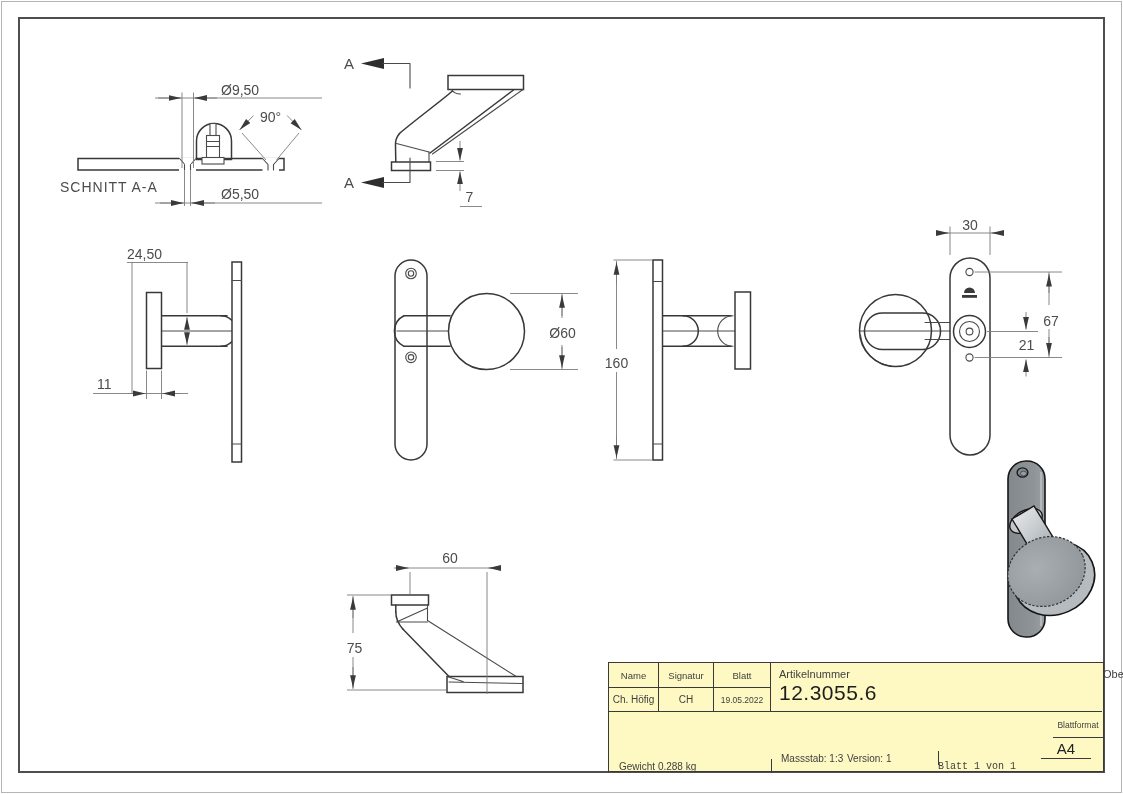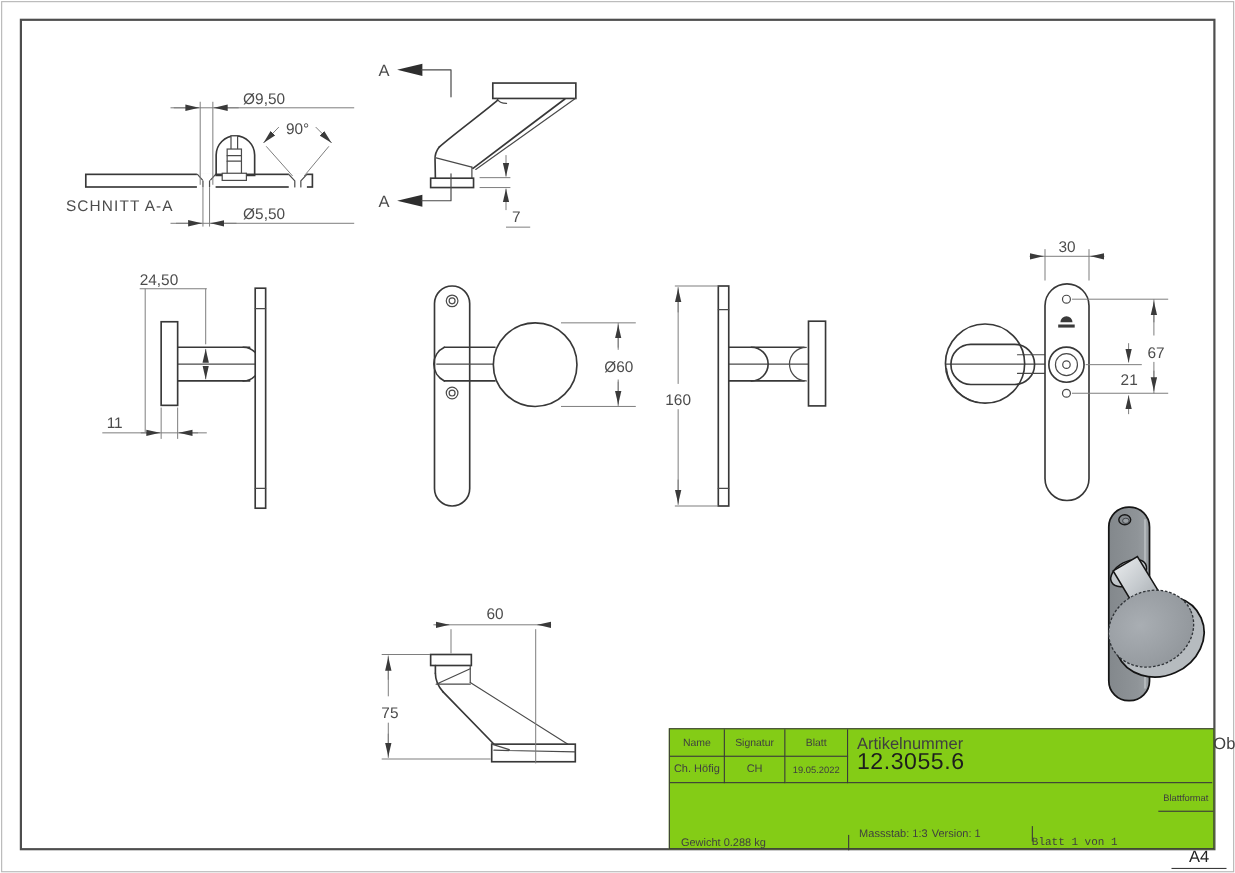--- a/index.html
+++ b/index.html
@@ -10,29 +10,29 @@
   .obj{stroke:#383838;stroke-width:1.5;fill:none;stroke-linecap:round;}
   .obj2{stroke:#4a4a4a;stroke-width:1.1;fill:none;stroke-linecap:round;}
   .thin{stroke:#7c7c7c;stroke-width:0.9;fill:none;}
   .wfill{fill:#ffffff;}
   text{fill:#4c4c4c;}
   .t14{font-size:14px;}
   .t15{font-size:15px;}
   .lblTxt{font-size:14px;letter-spacing:1px;}
   
   .tb{position:absolute;left:608px;top:662px;width:496px;height:110px;
-      box-sizing:border-box;border:1.5px solid #3a3a3a;background:#84cc16;z-index:2;
+      box-sizing:border-box;border:1.5px solid #3a3a3a;background:#fef9c3;z-index:2;
       color:#3f3f3f;font-size:10px;}
   .tb .cell{position:absolute;box-sizing:border-box;border-color:#3a3a3a;border-style:solid;border-width:0;}
   .bR{border-right-width:1px !important;}
   .bB{border-bottom-width:1px !important;}
   .cen{display:flex;align-items:center;justify-content:center;}
   .hdr{font-size:9.5px;}
   .big{font-size:21px;font-weight:500;color:#1d1d1d;letter-spacing:0.5px;}
-  .sm{font-size:15px;}
+  .sm{font-size:11px;}
 </style>
 </head>
 <body>
 
 <div class="sheet">
 <svg width="1123" height="794" viewBox="0 0 1123 794">
   <defs>
     <pattern id="hatch" patternUnits="userSpaceOnUse" width="6.5" height="6.5" patternTransform="rotate(45)">
       <line x1="0" y1="0" x2="0" y2="6.5" stroke="#5f5f5f" stroke-width="0.8"></line>
     </pattern>
@@ -253,21 +253,21 @@
   <div class="cell cen bR bB" style="left:105px;top:25px;width:57px;height:24px;font-size:8.5px;">19.05.2022</div>
 
   <div class="cell bB" style="left:162px;top:0;width:331px;height:49px;">
     <div class="sm" style="position:absolute;left:8px;top:5px;">Artikelnummer</div>
     <div class="big" style="position:absolute;left:8px;top:18px;">12.3055.6</div>
     <div class="sm" style="position:absolute;left:332px;top:5px;white-space:pre;">Oberfläche:  EV I eloxiert</div>
   </div>
 
 
   <div class="cell cen bB" style="left:444px;top:49px;width:50px;height:26px;font-size:8.5px;">Blattformat</div>
-  <div class="cell cen bB" style="left:456px;top:75px;width:50px;height:21px;font-size:15px;color:#222;margin-top:31px;">A4</div>
+  <div class="cell cen bB" style="left:432px;top:75px;width:50px;height:21px;font-size:15px;color:#222;">A4</div>
 
   <div class="cell bR" style="left:0;top:96px;width:163px;height:14px;">
     <span style="position:absolute;left:10px;top:2px;">Gewicht 0.288 kg</span>
   </div>
   <div class="cell bR" style="left:163px;top:88px;width:167px;height:14px;">
     <span style="position:absolute;left:9px;top:2px;">Massstab: 1:3</span>
     <span style="position:absolute;left:75px;top:2px;">Version: 1</span>
   </div>
   <div class="cell" style="left:320px;top:96px;width:166px;height:14px;font-family:Liberation Mono, monospace;">
     <span style="position:absolute;left:9px;top:2px;">Blatt 1 von 1</span>

